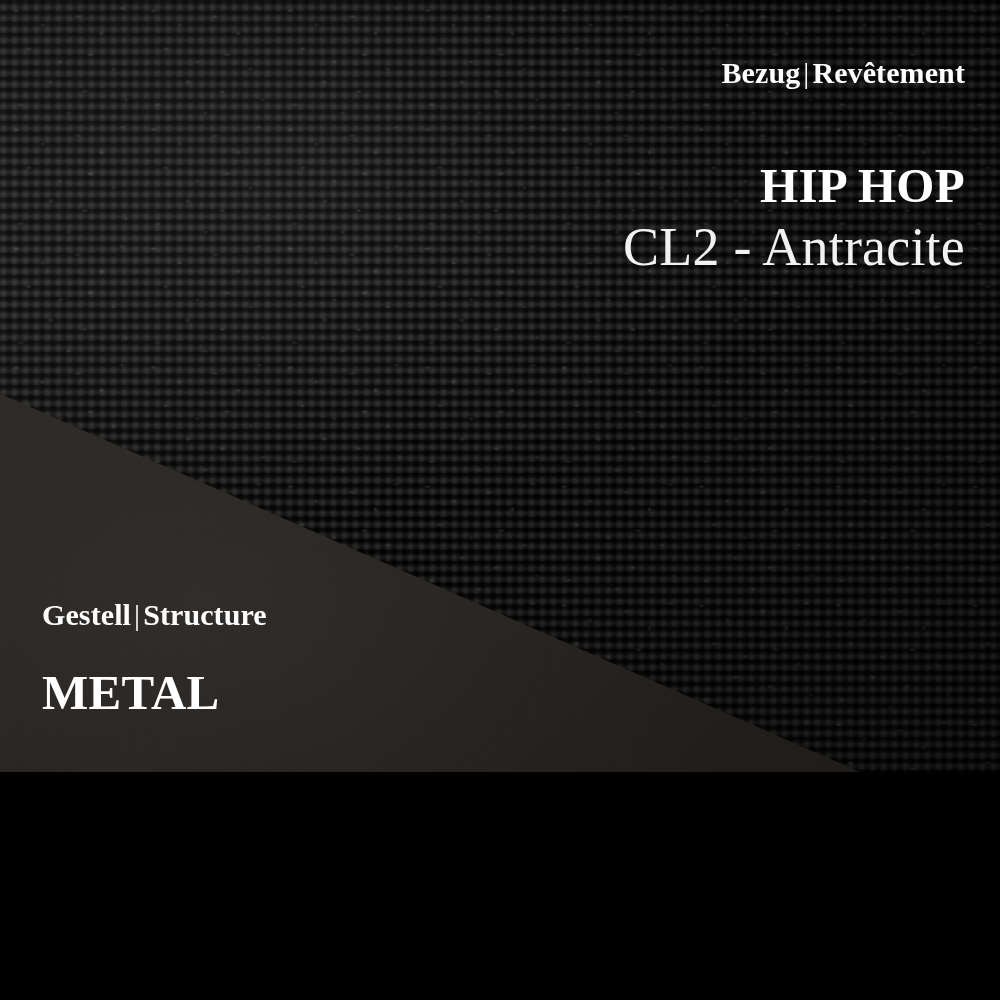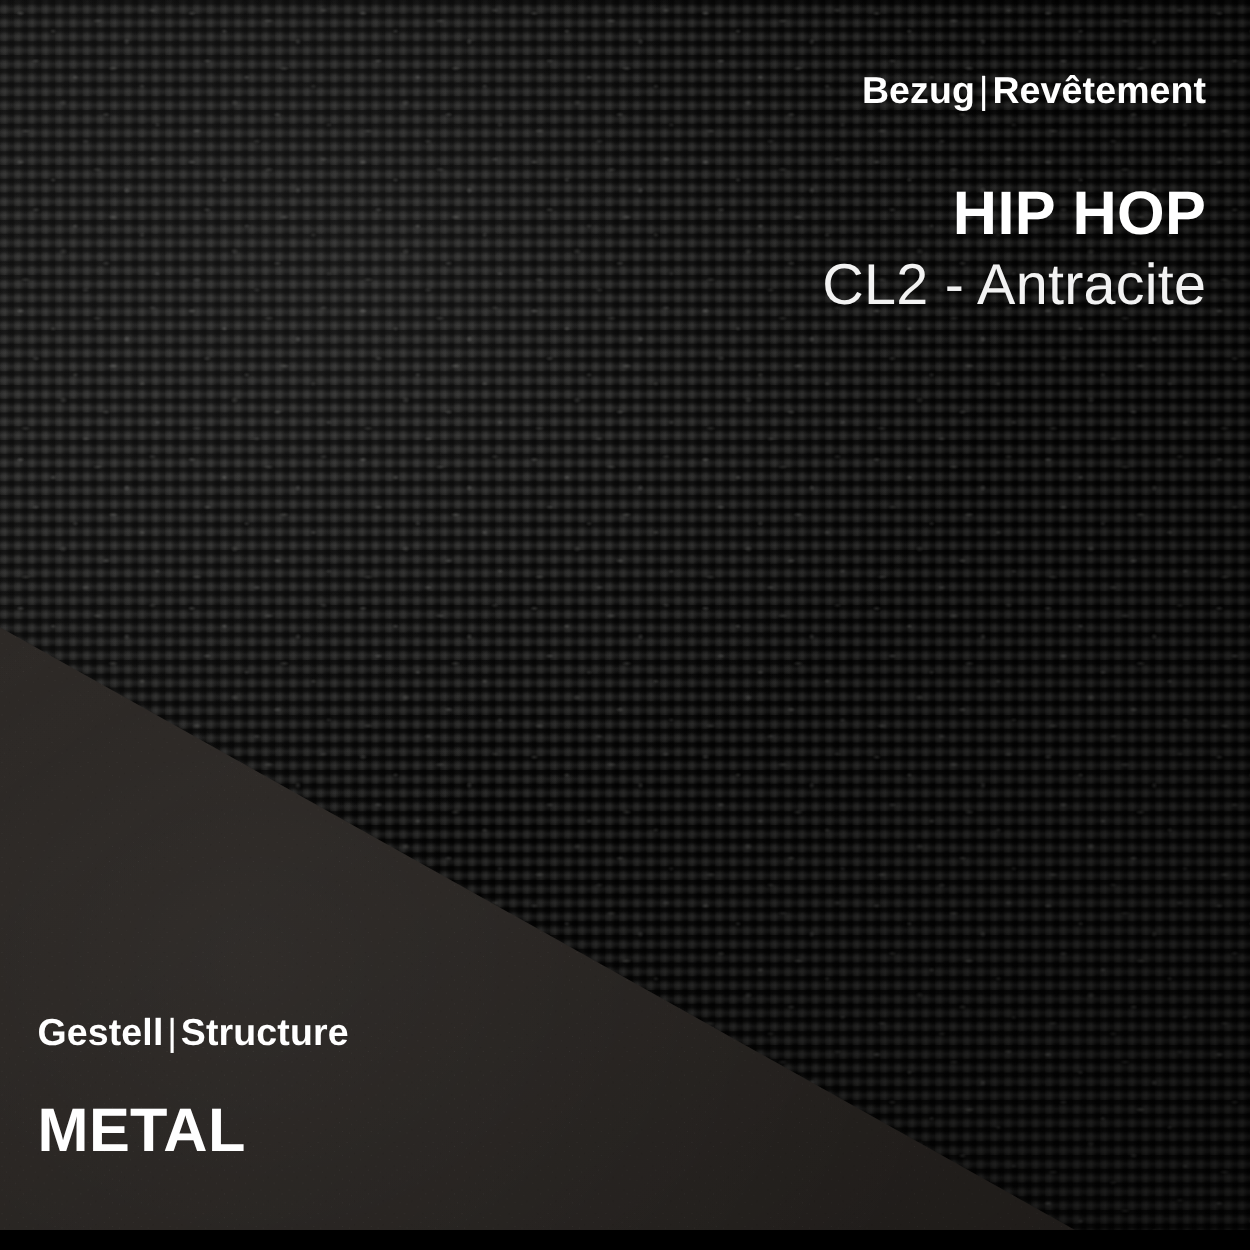--- a/index.html
+++ b/index.html
@@ -4,24 +4,24 @@
 <title>Material Swatch</title>
 <style>
   html, body {
     margin: 0;
     padding: 0;
     background: #000;
   }
   #swatch-card {
     position: relative;
     width: 1000px;
-    height: 984px;
+    height: 772px;
     overflow: hidden;
     background: #701a75;
-    font-family: Liberation Sans, sans-serif;
+    font-family: Liberation Serif, serif;
     -webkit-font-smoothing: antialiased;
   }
 
   
   .fabric-layer {
     position: absolute;
     inset: 0;
     background-color: #0d0d0c;
     background-image:
       
@@ -122,21 +122,21 @@
 
   
   .label-group { position: absolute; }
 
   #upholstery-label-group {
     top: 56px;
     right: 35px;
     text-align: right;
   }
   #frame-label-group {
-    left: 30px;
+    left: 42px;
     bottom: 52px;
     text-align: left;
   }
 
   .eyebrow {
     font-size: 30px;
     font-weight: 700;
     color: #ffffff;
     letter-spacing: 0.1px;
     line-height: 1.12;
@@ -149,29 +149,29 @@
 
   .material-name {
     font-size: 49px;
     font-weight: 700;
     color: #ffffff;
     letter-spacing: 0.3px;
     line-height: 1.08;
     white-space: nowrap;
   }
   .material-code {
-    font-size: 46px;
+    font-size: 54px;
     font-weight: 300;
     color: #f2f2f2;
     letter-spacing: 0.2px;
     line-height: 1.12;
     white-space: nowrap;
   }
 
-  #upholstery-label-group .material-name { margin-top: 55px; }
+  #upholstery-label-group .material-name { margin-top: 70px; }
   #upholstery-label-group .material-code { margin-top: 4px; }
   #frame-label-group  .material-name { margin-top: 36px; }
   #frame-label-group  .material-code { margin-top: 4px; }
 </style>
 </head>
 <body>
 
 <div id="swatch-card">
 
   <div class="fabric-layer"></div>

